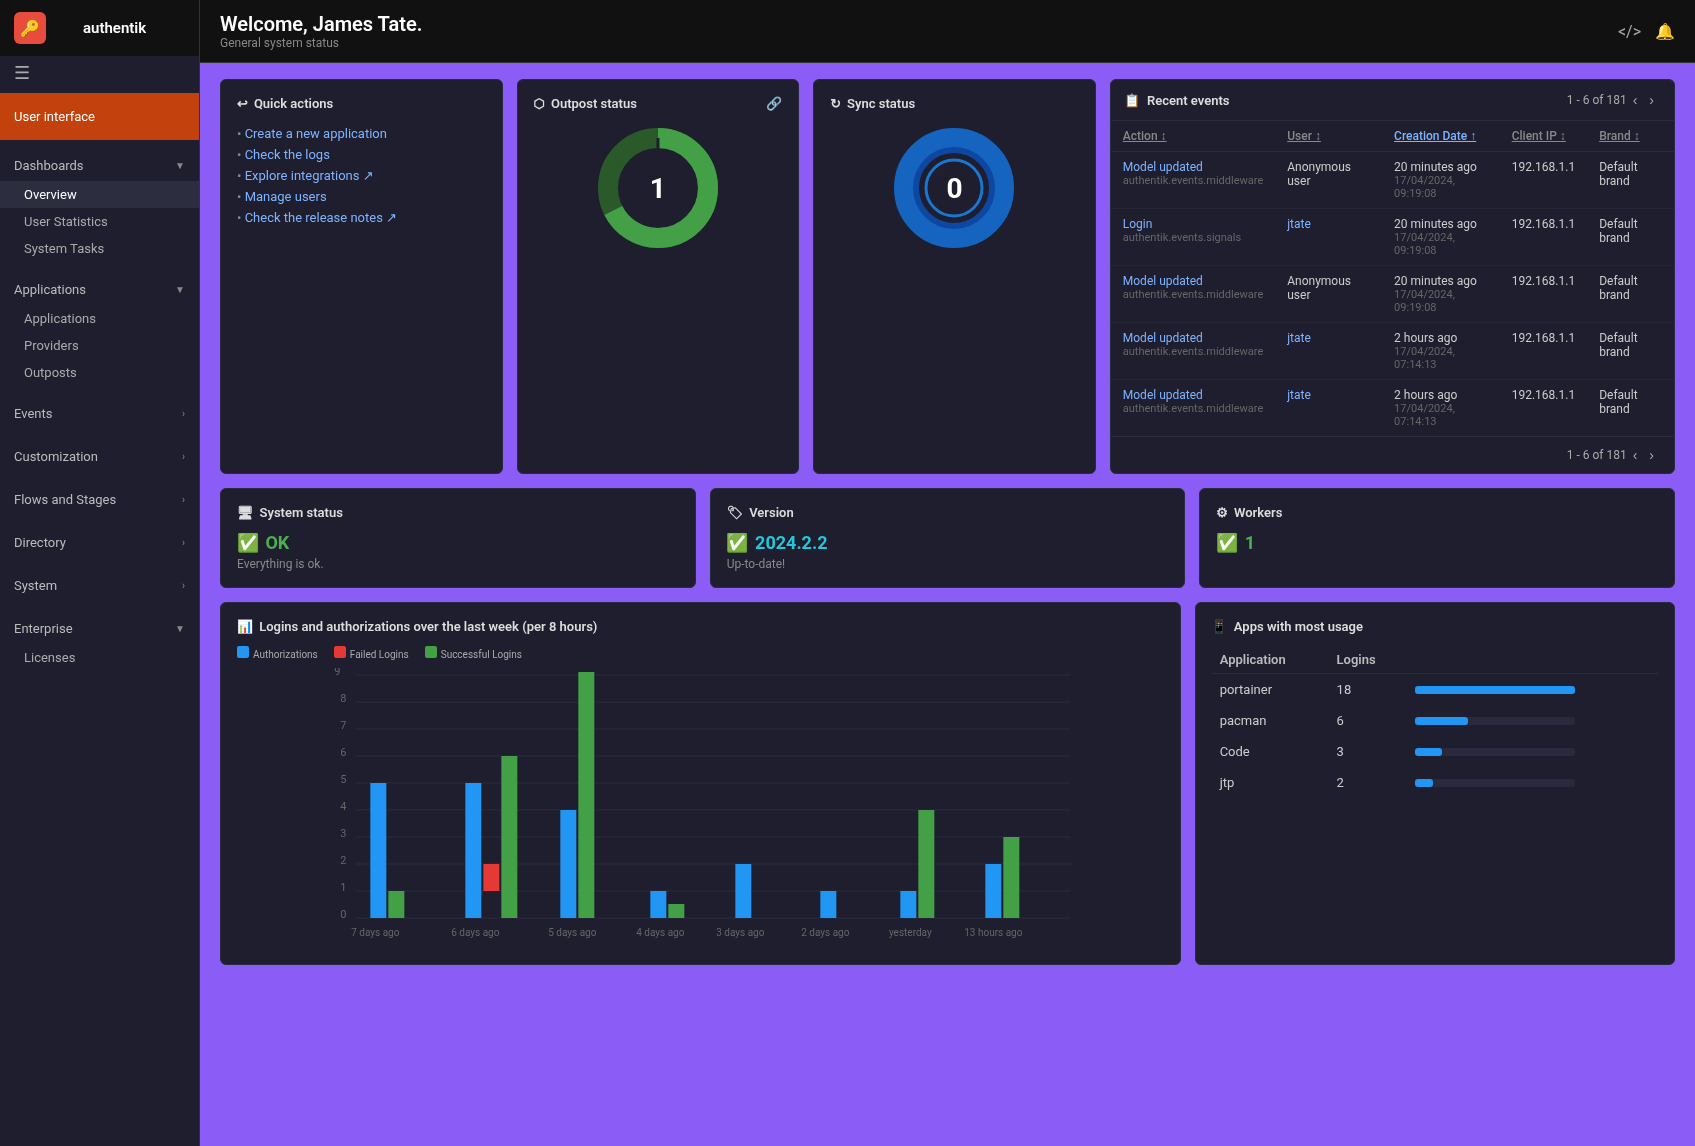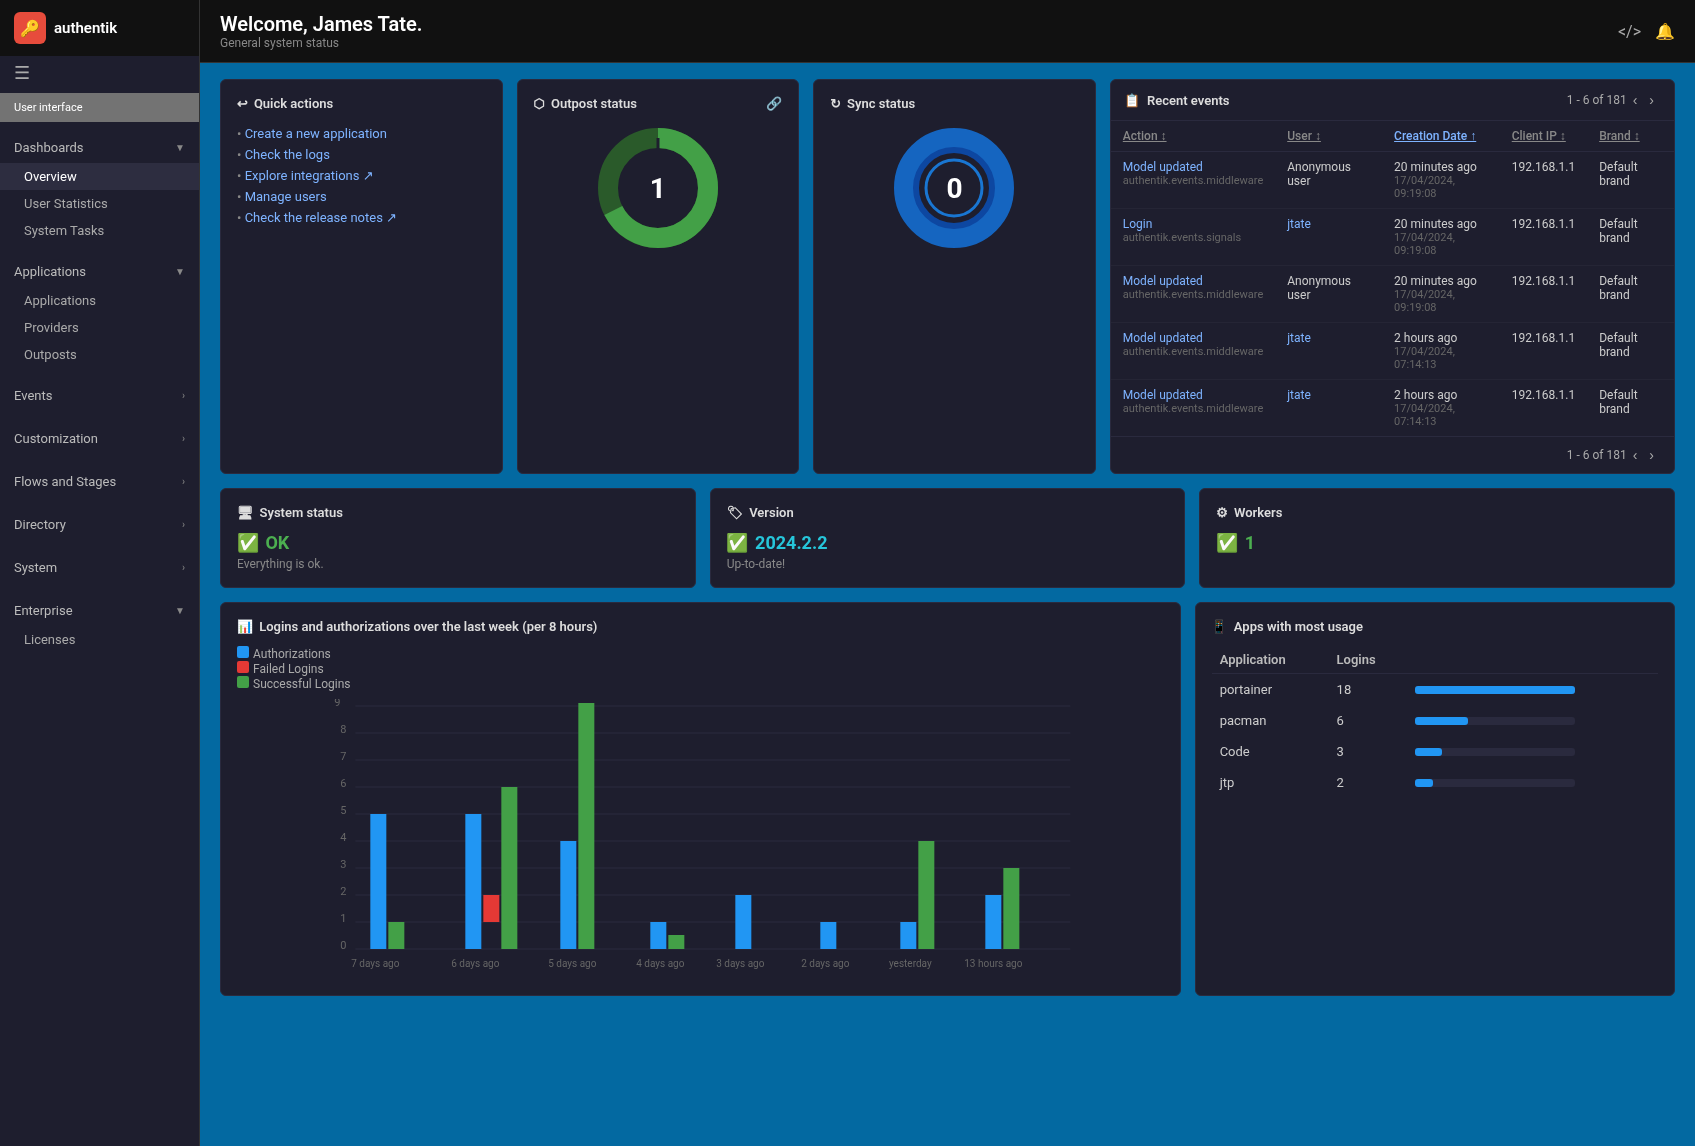--- a/index.html
+++ b/index.html
@@ -2,34 +2,34 @@
 <html><head>
   <meta charset="utf-8">
   <style>
     * { box-sizing: border-box; margin: 0; padding: 0; }
     body { font-family: -apple-system, BlinkMacSystemFont, 'Segoe UI', Roboto, sans-serif; background: #1a1a2e; color: #ccc; display: flex; height: 100vh; overflow: hidden; font-size: 13px; }
 
     
     #sidebar { width: 200px; min-width: 200px; background: #1e1e2e; display: flex; flex-direction: column; overflow-y: auto; border-right: 1px solid #333; }
     .sidebar-logo { display: flex; align-items: center; gap: 8px; padding: 12px 14px; background: #111; }
     .sidebar-logo .logo-icon { background: #e74c3c; border-radius: 6px; width: 32px; height: 32px; display: flex; align-items: center; justify-content: center; color: white; font-size: 16px; font-weight: bold; }
-    .sidebar-logo .logo-text { color: white; font-size: 15px; font-weight: 600; }
+    .sidebar-logo .logo-text { color: white; font-size: 15px; font-weight: 600; margin-left: 29px; }
 
     .sidebar-section { padding: 6px 0; }
 
-    .user-interface-btn { background: #737373; color: white; padding: 8px 14px; font-size: 11px; cursor: pointer; }
+    .user-interface-btn { background: #c2410c; color: white; padding: 16px 14px; font-size: 13px; cursor: pointer; }
 
     .nav-item { display: flex; align-items: center; justify-content: space-between; padding: 8px 14px; color: #bbb; cursor: pointer; font-size: 13px; }
     .nav-item .chevron { font-size: 10px; color: #888; }
 
     .nav-sub-item { padding: 6px 14px 6px 24px; color: #aaa; cursor: pointer; font-size: 13px; display: block; }
     .nav-sub-item.active { background: #2d2d40; color: white; }
 
     
-    #main { flex: 1; overflow-y: auto; background: #0369a1; }
+    #main { flex: 1; overflow-y: auto; background: #8b5cf6; }
 
     
     .topbar { background: #111; padding: 12px 20px; display: flex; align-items: center; justify-content: space-between; border-bottom: 1px solid #333; }
     .topbar-title h1 { color: white; font-size: 20px; font-weight: 600; }
     .topbar-title p { color: #888; font-size: 12px; }
     .topbar-icons { display: flex; gap: 14px; align-items: center; }
     .topbar-icon { color: #aaa; cursor: pointer; font-size: 16px; }
 
     
     .content { padding: 16px 20px; }
@@ -64,21 +64,21 @@
     .status-row { display: grid; grid-template-columns: 1fr 1fr 1fr; gap: 14px; margin-bottom: 14px; }
     .status-ok { color: #4caf50; font-size: 18px; font-weight: bold; display: flex; align-items: center; gap: 6px; }
     .status-version { color: #26c6da; font-size: 18px; font-weight: bold; display: flex; align-items: center; gap: 6px; }
     .status-sub { color: #888; font-size: 12px; margin-top: 4px; }
 
     
     .bottom-row { display: grid; grid-template-columns: 2fr 1fr; gap: 14px; }
 
     
     .bar-chart-area { height: 280px; position: relative; }
-    .chart-legend { display: flex; margin-bottom: 8px; font-size: 12px; color: #aaa; flex-direction: column; }
+    .chart-legend { display: flex; gap: 16px; margin-bottom: 8px; font-size: 10px; color: #aaa; }
     .legend-dot { width: 12px; height: 12px; border-radius: 2px; display: inline-block; margin-right: 4px; }
 
     
     .apps-table { width: 100%; border-collapse: collapse; }
     .apps-table th { padding: 6px 8px; text-align: left; color: #bbb; font-size: 13px; font-weight: 600; border-bottom: 1px solid #2a2a3e; }
     .apps-table td { padding: 8px; font-size: 13px; }
     .bar-bg { background: #2a2a3e; border-radius: 3px; height: 8px; width: 160px; }
     .bar-fill { background: #2196f3; border-radius: 3px; height: 8px; }
   </style>
 </head>

